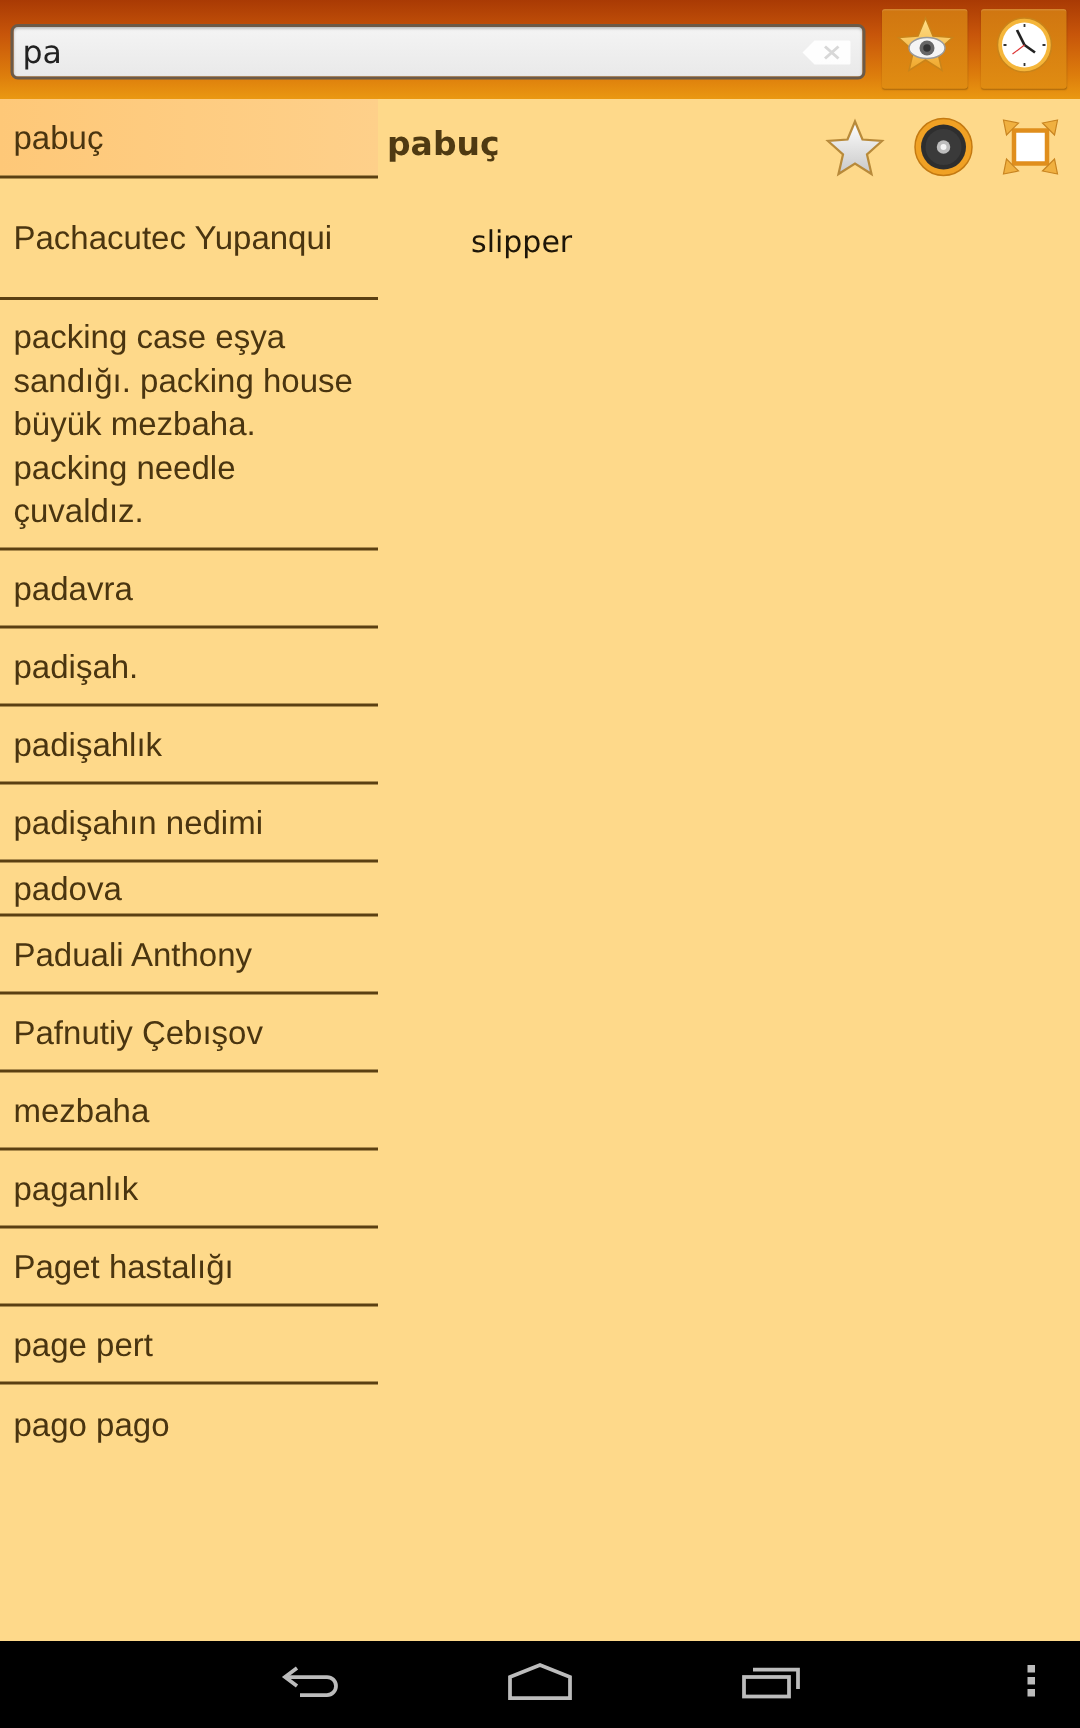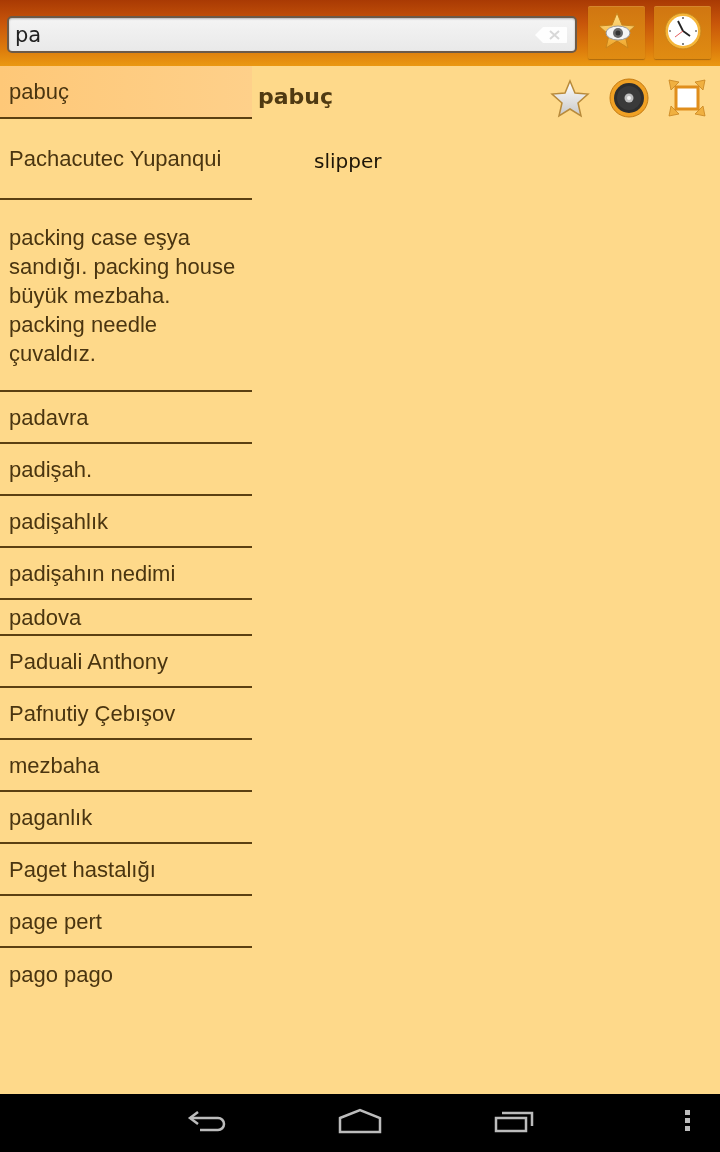--- a/index.html
+++ b/index.html
@@ -128,21 +128,21 @@
           <line x1="20" y1="20" x2="27" y2="25" stroke="#222" stroke-width="1.8"></line>
           <line x1="20" y1="20" x2="12" y2="26" stroke="#d33" stroke-width="0.8"></line>
         </svg>
       </span>
     </div>
   </div>
 
   <div class="word-list">
     <div class="word-item selected" style="height:53px">pabuç</div>
     <div class="word-item" style="height:81px">Pachacutec Yupanqui</div>
-    <div class="word-item" style="height:192px">packing case eşya sandığı. packing house büyük mezbaha. packing needle çuvaldız.</div>
+    <div class="word-item" style="height:167px">packing case eşya sandığı. packing house büyük mezbaha. packing needle çuvaldız.</div>
     <div class="word-item" style="height:52px">padavra</div>
     <div class="word-item" style="height:52px">padişah.</div>
     <div class="word-item" style="height:52px">padişahlık</div>
     <div class="word-item" style="height:52px">padişahın nedimi</div>
     <div class="word-item" style="height:36px">padova</div>
     <div class="word-item" style="height:52px">Paduali Anthony</div>
     <div class="word-item" style="height:52px">Pafnutiy Çebışov</div>
     <div class="word-item" style="height:52px">mezbaha</div>
     <div class="word-item" style="height:52px">paganlık</div>
     <div class="word-item" style="height:52px">Paget hastalığı</div>

